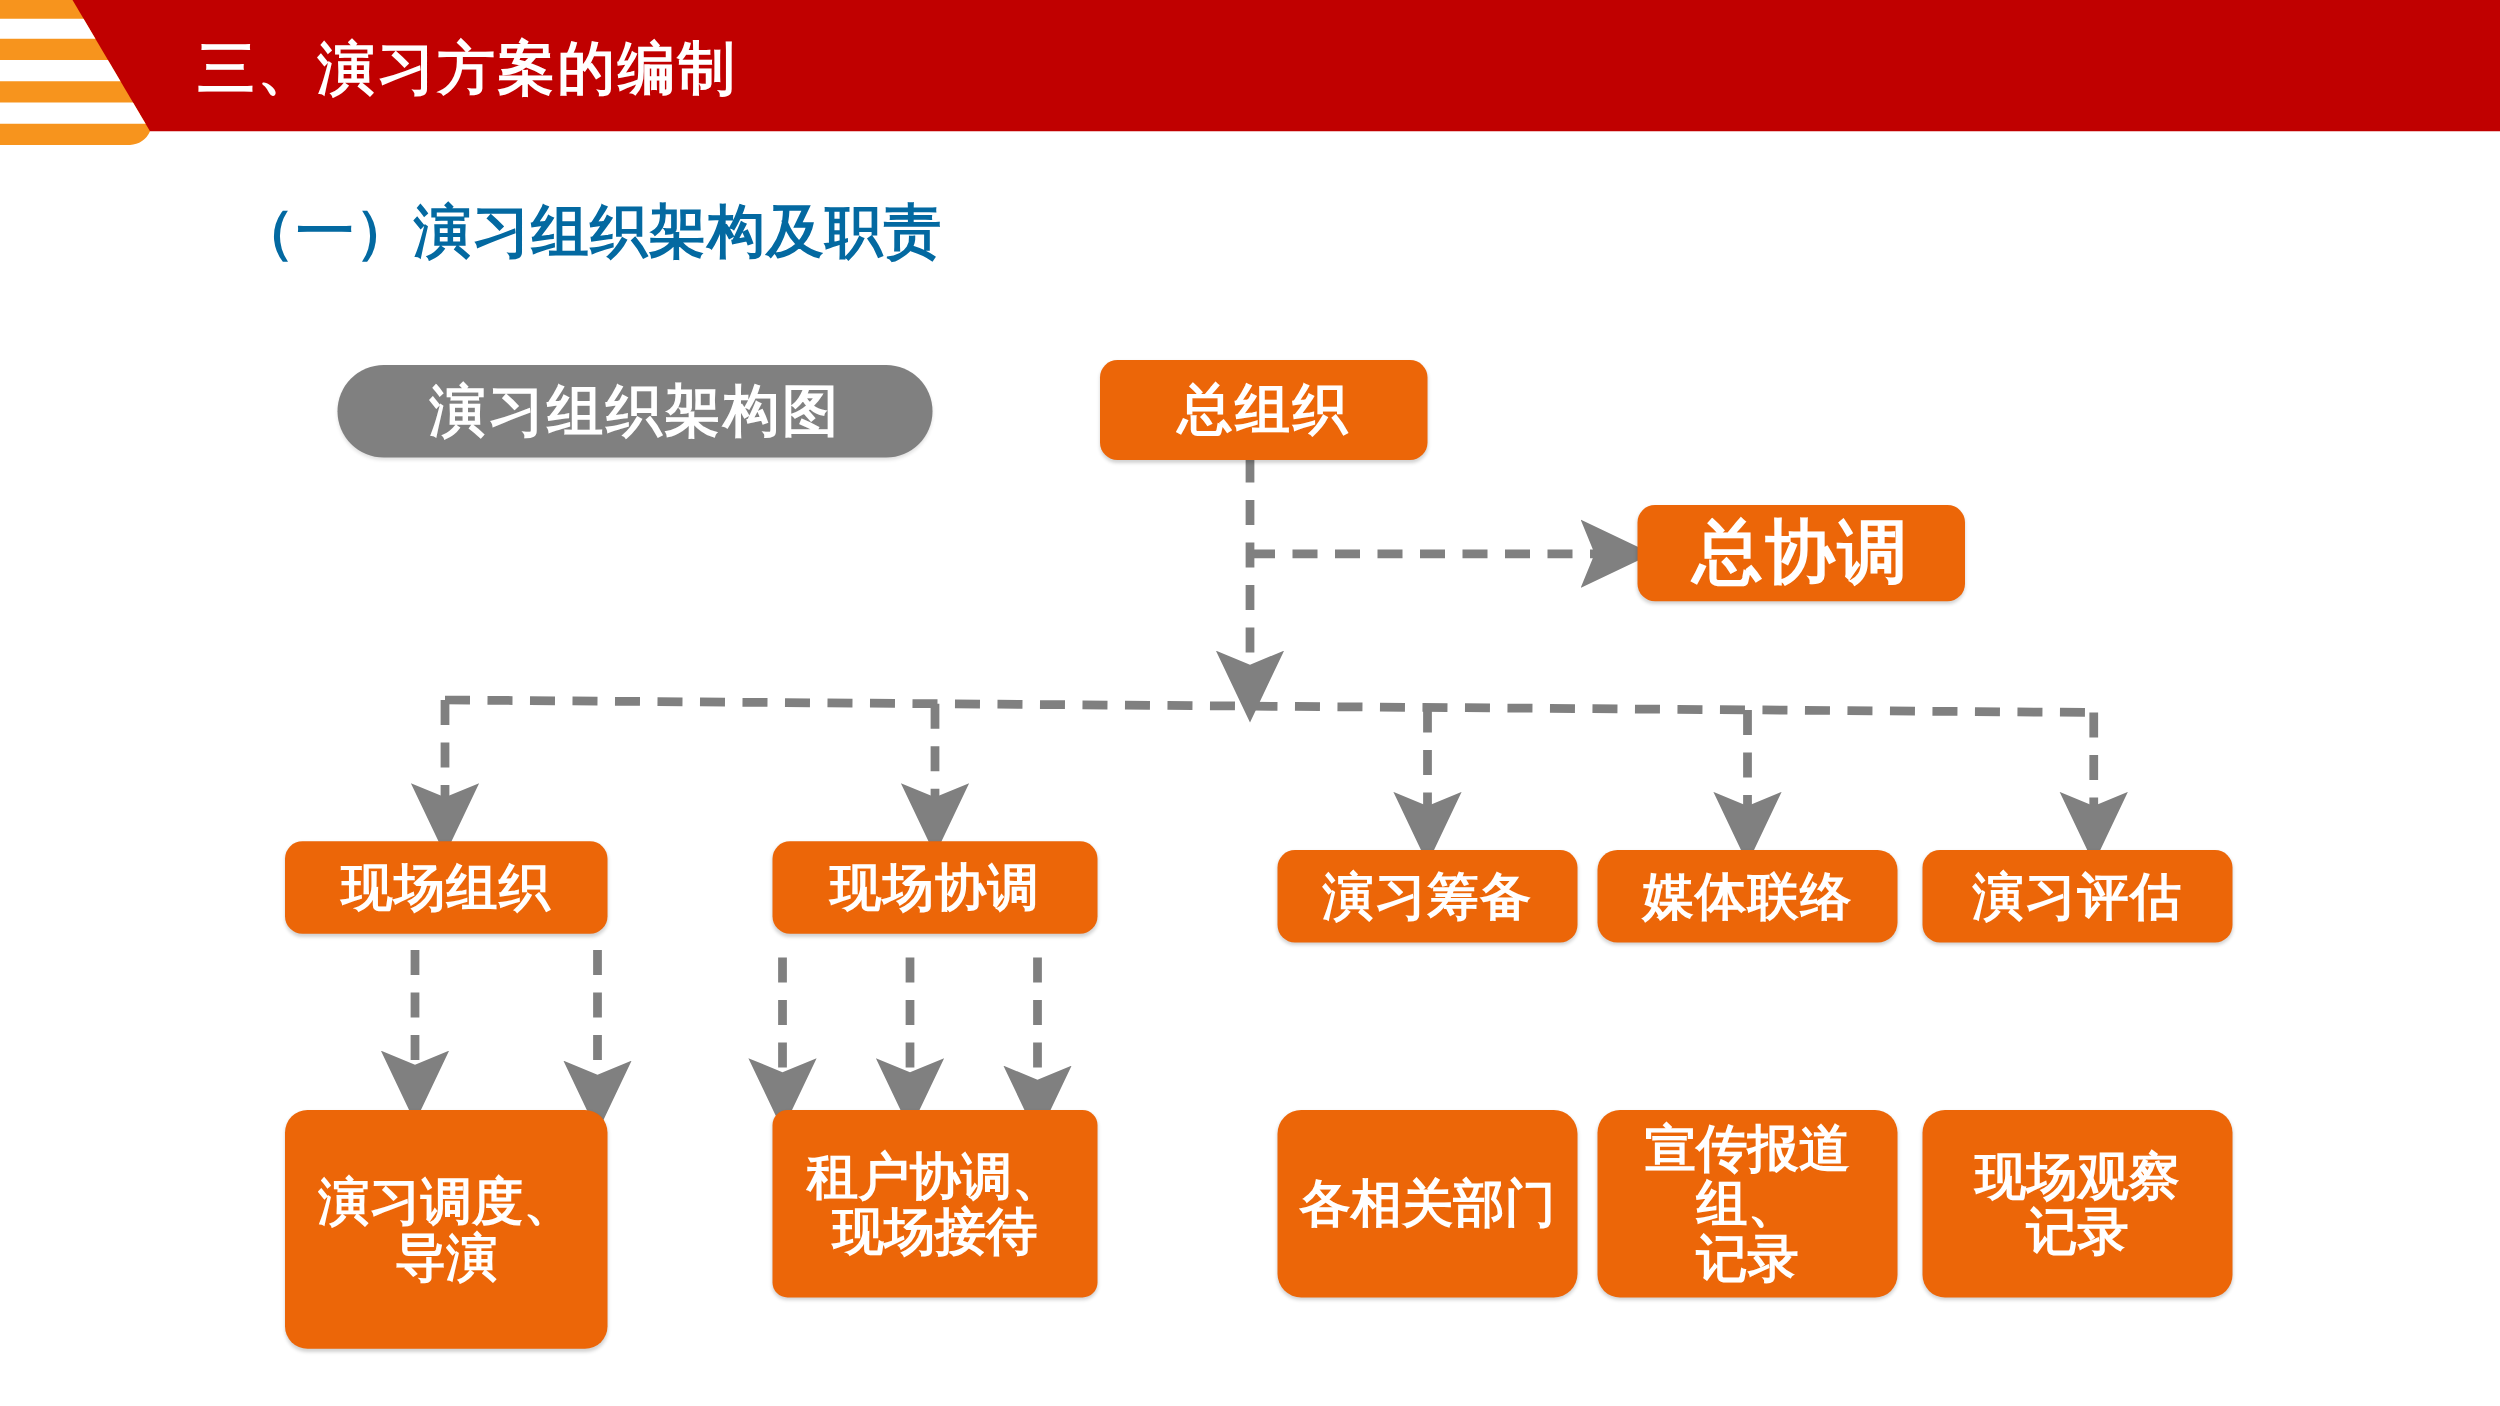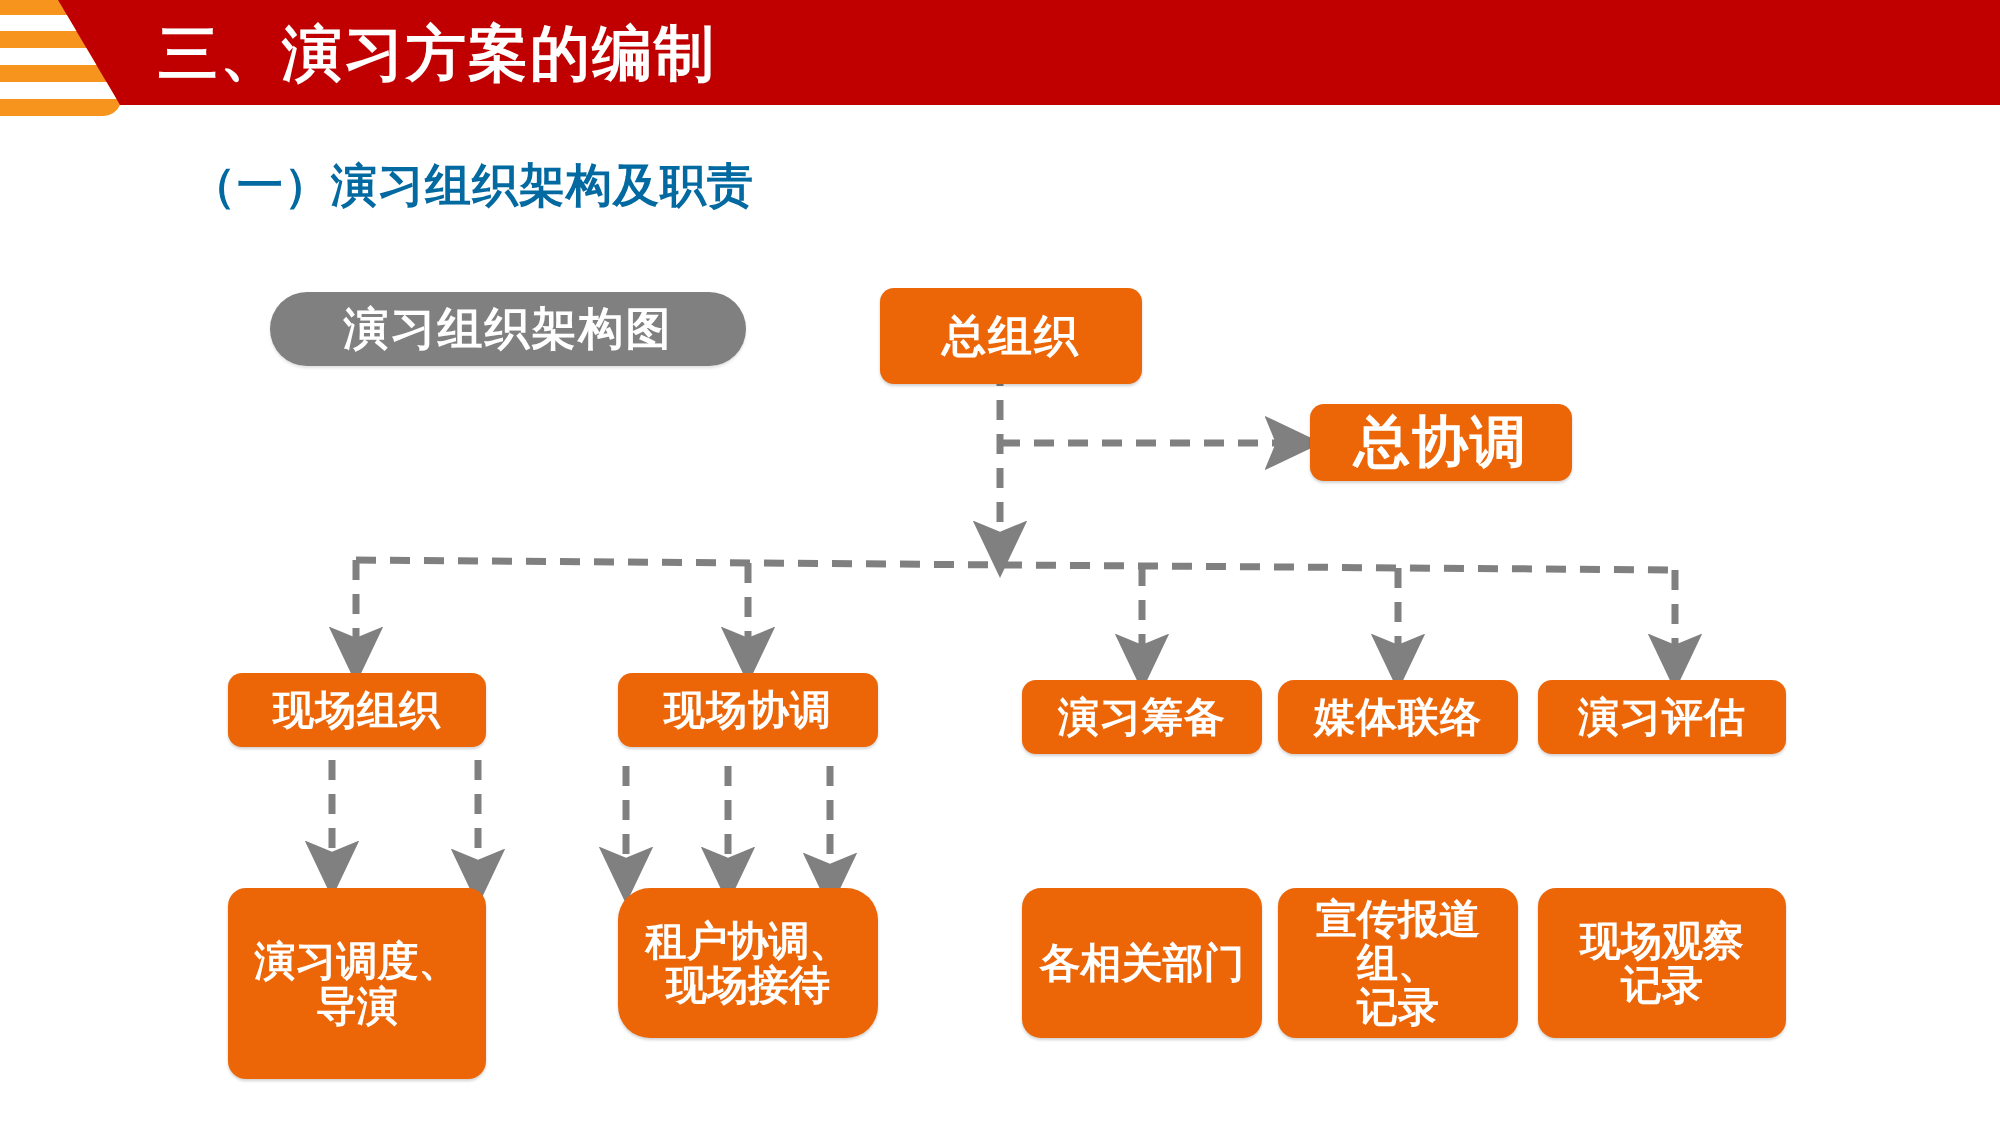--- a/index.html
+++ b/index.html
@@ -38,21 +38,21 @@
     overflow: hidden;
     pointer-events: none;
   }
   .header-title {
     position: absolute;
     left: 158px;
     top: 10px;
     height: 88px;
     line-height: 88px;
     color: #ffffff;
-    font-size: 60px;
+    font-size: 46px;
     font-weight: bold;
     letter-spacing: 2px;
     white-space: nowrap;
     text-align: right;
   }
 
   
   .sub-heading {
     position: absolute;
     left: 190px;
@@ -98,31 +98,31 @@
     box-shadow: 0 2px 3px rgba(0,0,0,0.18);
   }
   .node.gray-pill {
     background: #808080;
     border-radius: 42px;
     box-shadow: 0 2px 3px rgba(0,0,0,0.12);
   }
 
   .n-title-pill { left: 270px; top: 292px; width: 476px; height: 74px; font-size: 45px; letter-spacing: 2px; }
 
-  .n-root      { left: 880px; top: 288px; width: 262px; height: 96px; font-size: 44px; letter-spacing: 2px; }
+  .n-root      { left: 880px; top: 288px; width: 262px; height: 80px; font-size: 44px; letter-spacing: 2px; }
   .n-coord     { left: 1310px; top: 404px; width: 262px; height: 77px; font-size: 56px; letter-spacing: 2px; }
 
   .n-m1 { left: 228px;  top: 673px; width: 258px; height: 74px; font-size: 41px; letter-spacing: 1px; }
   .n-m2 { left: 618px;  top: 673px; width: 260px; height: 74px; font-size: 41px; letter-spacing: 1px; }
   .n-m3 { left: 1022px; top: 680px; width: 240px; height: 74px; font-size: 41px; letter-spacing: 1px; }
   .n-m4 { left: 1278px; top: 680px; width: 240px; height: 74px; font-size: 41px; letter-spacing: 1px; border-radius: 16px; }
   .n-m5 { left: 1538px; top: 680px; width: 248px; height: 74px; font-size: 41px; letter-spacing: 1px; }
 
   .n-b1 { left: 228px;  top: 888px; width: 258px; height: 191px; font-size: 41px; border-radius: 18px; }
-  .n-b2 { left: 618px;  top: 888px; width: 260px; height: 150px; font-size: 41px; border-radius: 32px; }
+  .n-b2 { left: 618px;  top: 888px; width: 260px; height: 150px; font-size: 41px; border-radius: 12px; }
   .n-b3 { left: 1022px; top: 888px; width: 240px; height: 150px; font-size: 41px; border-radius: 19px; }
   .n-b4 { left: 1278px; top: 888px; width: 240px; height: 150px; font-size: 41px; border-radius: 18px; }
   .n-b5 { left: 1538px; top: 888px; width: 248px; height: 150px; font-size: 41px; border-radius: 18px; }
 </style>
 </head>
 <body>
 
 <div id="slide">
 
   <div class="header-bar"></div>

